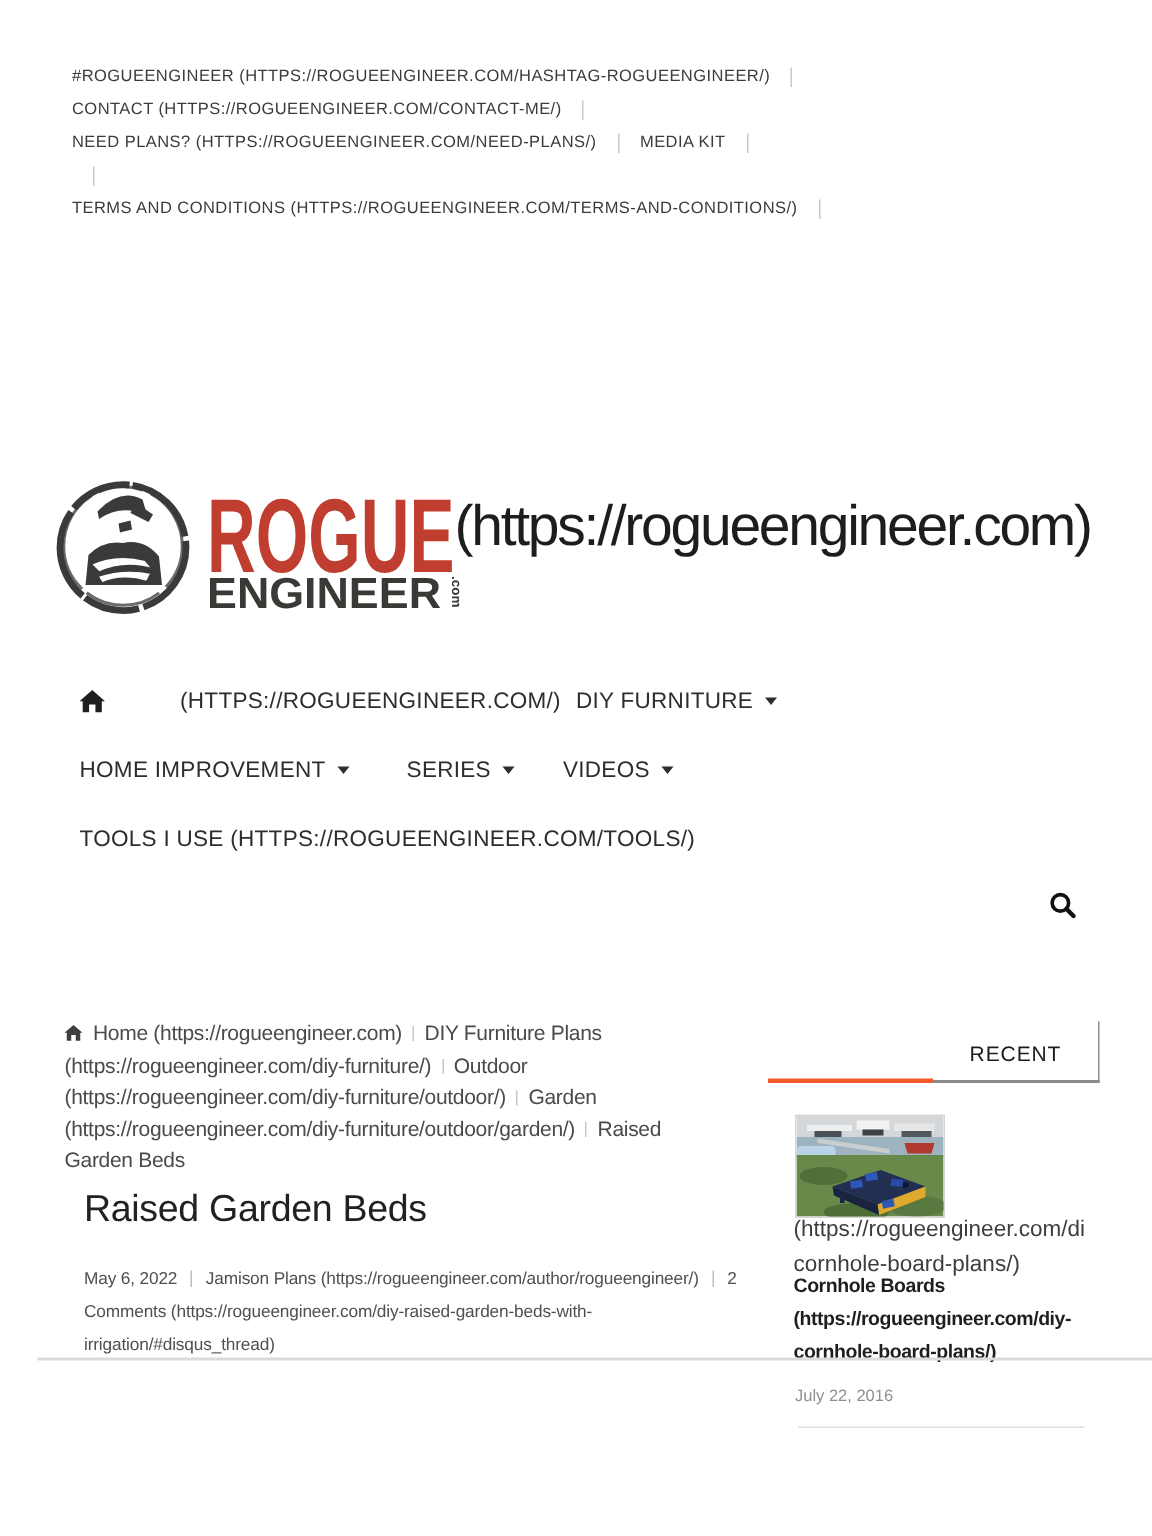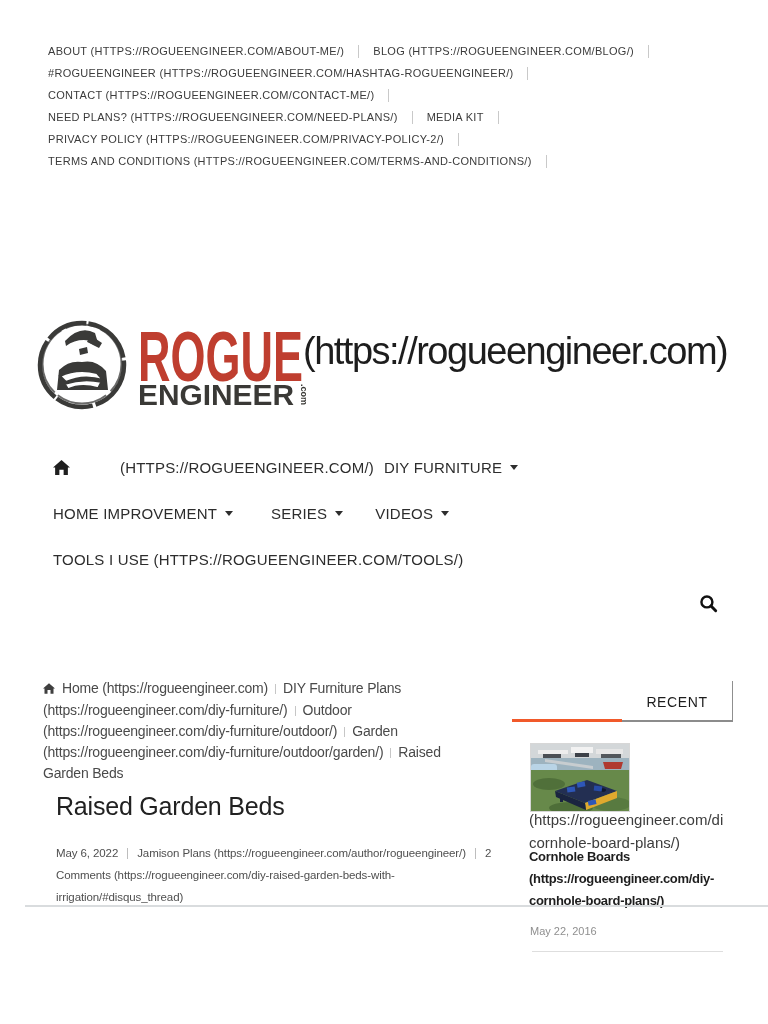--- a/index.html
+++ b/index.html
@@ -69,41 +69,34 @@
   .recent-date { position:absolute; left:530px; top:925px; font-size:11px; color:#8f8f8f; }
   .sidebar-divider { position:absolute; left:532px; top:951px; width:191px; height:1px; background:#dedede; }
 </style>
 </head>
 <body>
 
 <div class="page">
 
   <nav class="top-nav">
     <div class="tn-row">
-      <span class="tn-link">ABOUT (HTTPS://ROGUEENGINEER.COM/ABOUT-ME/)</span>
-        <span class="vsep"></span>
-      <span class="tn-link">BLOG (HTTPS://ROGUEENGINEER.COM/BLOG/)</span>
-        <span class="vsep"></span>
-    </div>
-    <div class="tn-row">
       <span class="tn-link">#ROGUEENGINEER (HTTPS://ROGUEENGINEER.COM/HASHTAG-ROGUEENGINEER/)</span>
         <span class="vsep"></span>
     </div>
     <div class="tn-row">
       <span class="tn-link">CONTACT (HTTPS://ROGUEENGINEER.COM/CONTACT-ME/)</span>
         <span class="vsep"></span>
     </div>
     <div class="tn-row">
       <span class="tn-link">NEED PLANS? (HTTPS://ROGUEENGINEER.COM/NEED-PLANS/)</span>
         <span class="vsep"></span>
       <span class="tn-link">MEDIA KIT</span>
         <span class="vsep"></span>
     </div>
     <div class="tn-row">
-      <span class="tn-link">PRIVACY POLICY (HTTPS://ROGUEENGINEER.COM/PRIVACY-POLICY-2/)</span>
         <span class="vsep"></span>
     </div>
     <div class="tn-row">
       <span class="tn-link">TERMS AND CONDITIONS (HTTPS://ROGUEENGINEER.COM/TERMS-AND-CONDITIONS/)</span>
         <span class="vsep"></span>
     </div>
   </nav>
 
   <div class="logo-emblem">
     <svg width="95" height="95" viewBox="0 0 95 95">
@@ -222,18 +215,18 @@
     <div>(https://rogueengineer.com/di</div>
     <div>cornhole-board-plans/)</div>
   </div>
 
   <div class="recent-title">
     <div>Cornhole Boards</div>
     <div>(https://rogueengineer.com/diy-</div>
     <div>cornhole-board-plans/)</div>
   </div>
 
-  <div class="recent-date">May 22, 2016</div>
+  <div class="recent-date">July 22, 2016</div>
   <div class="sidebar-divider"></div>
 
   <div class="content-divider"></div>
 
 </div>
 
 </body></html>

